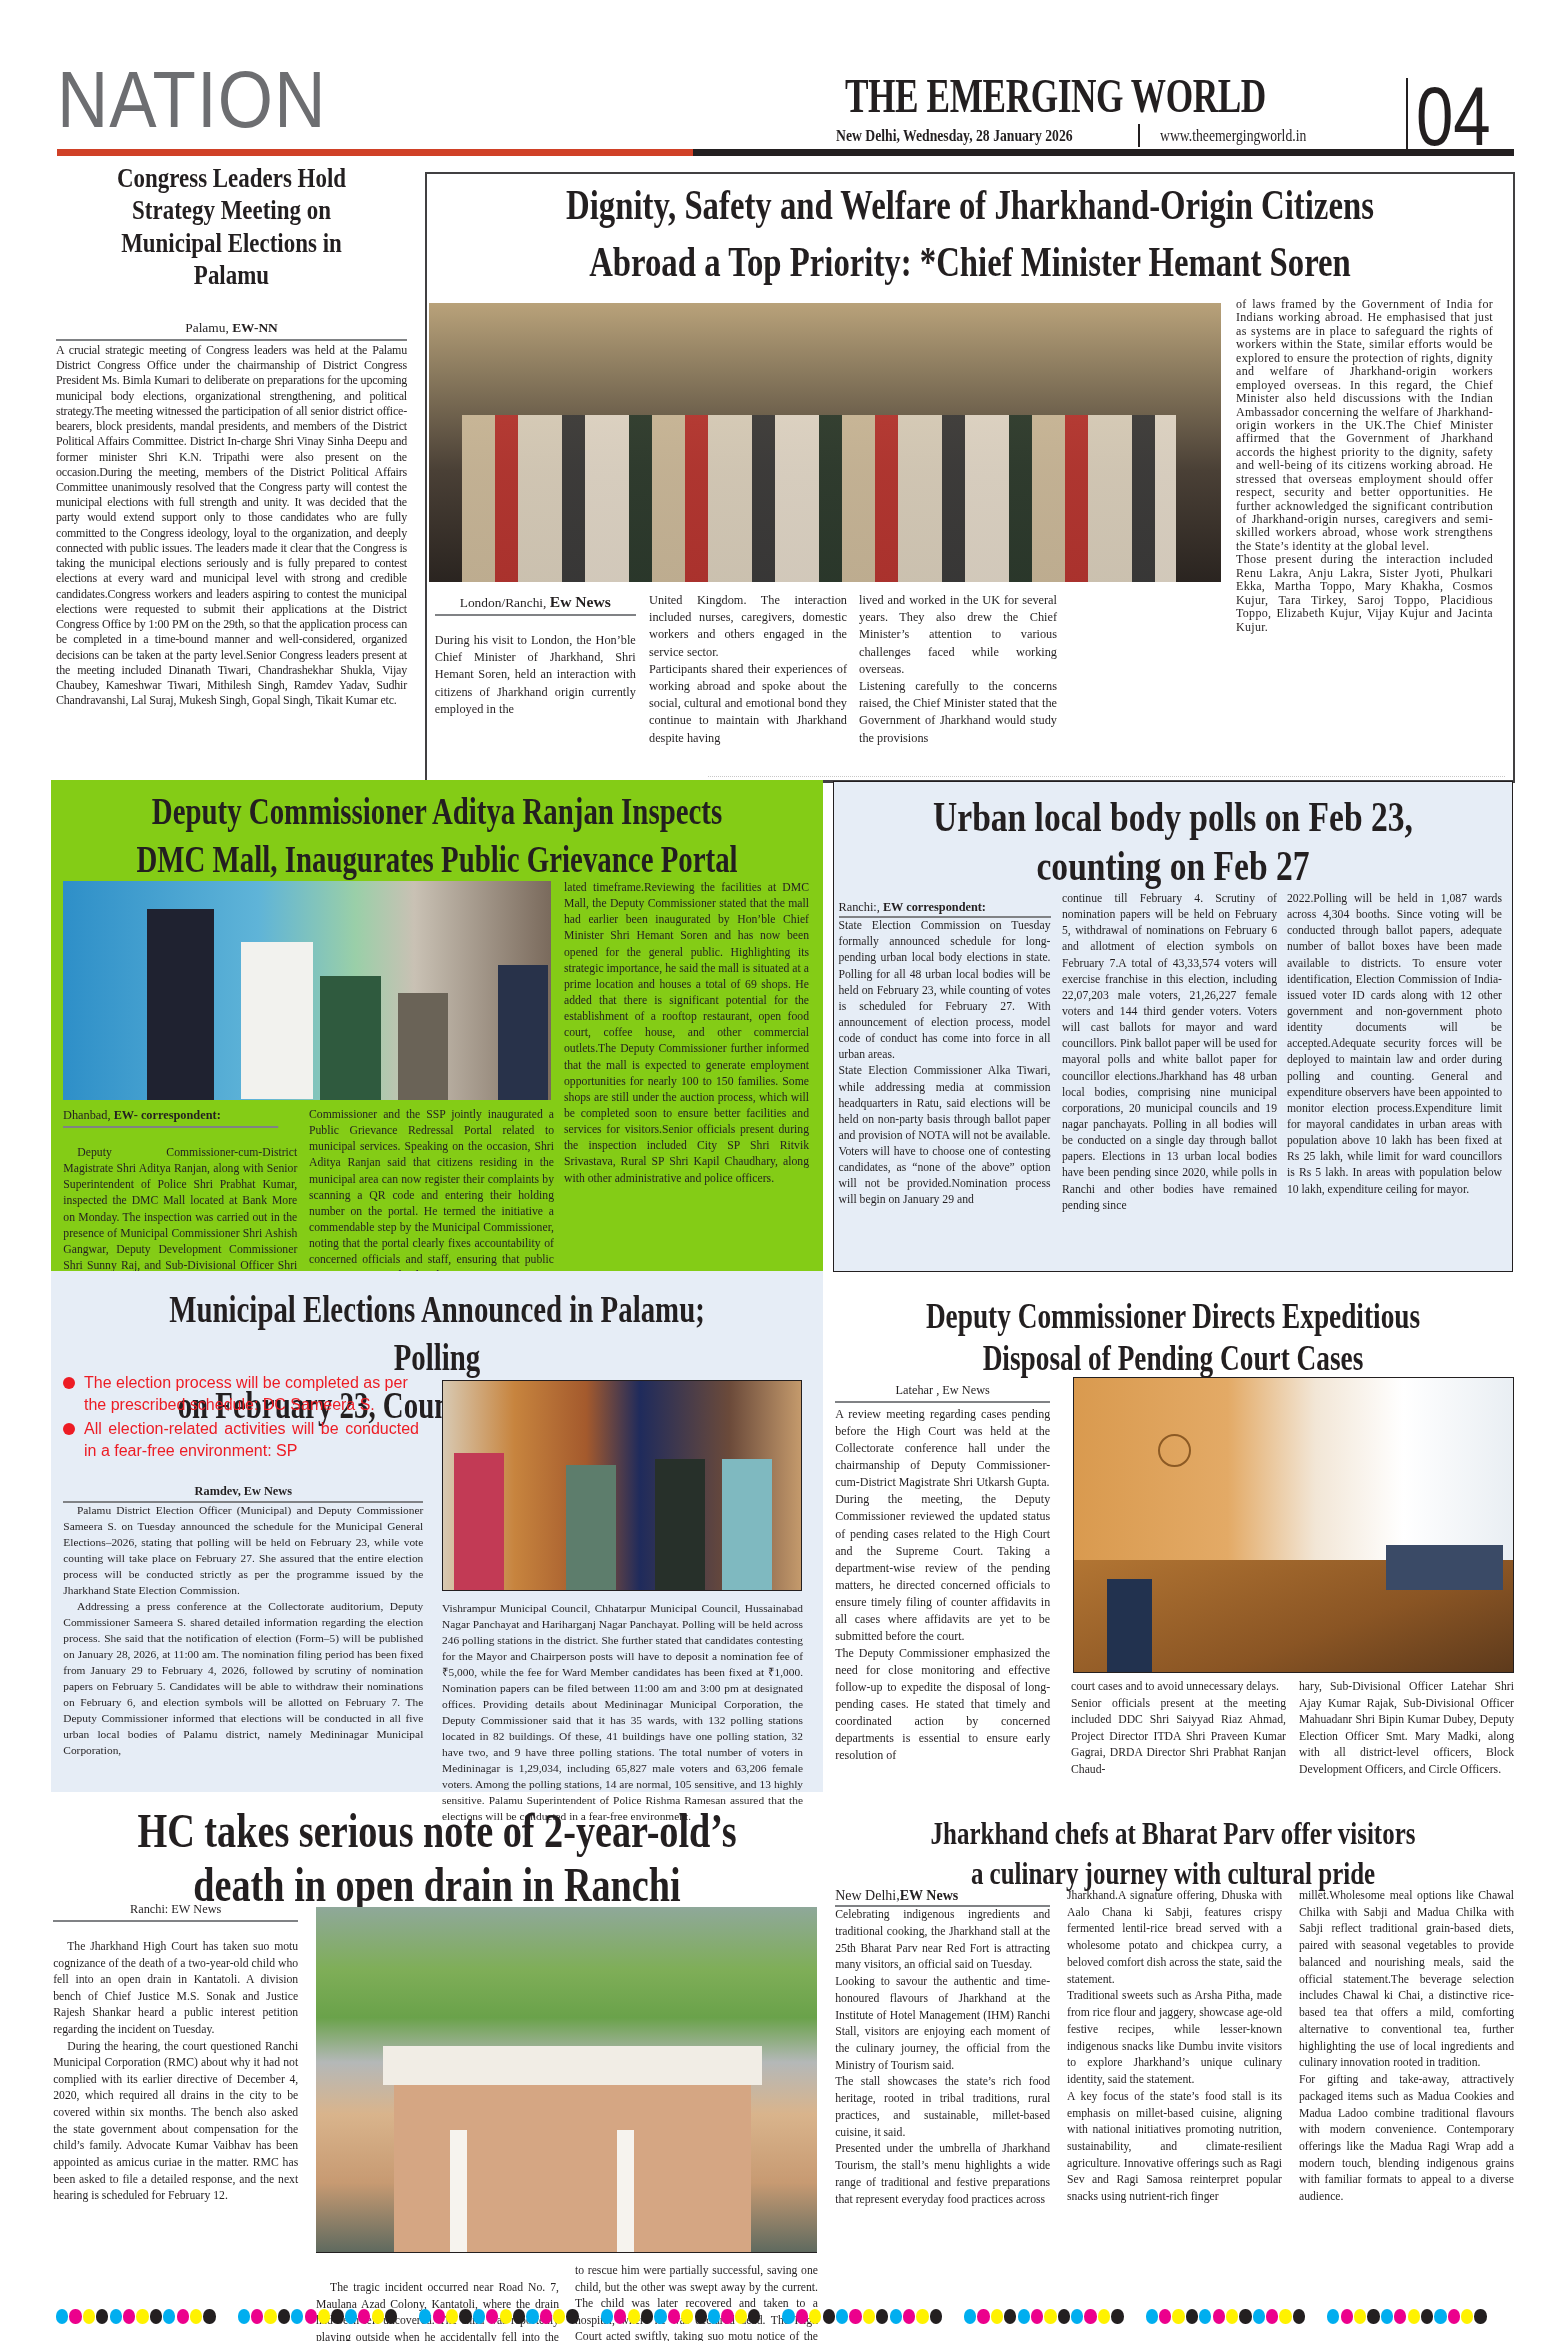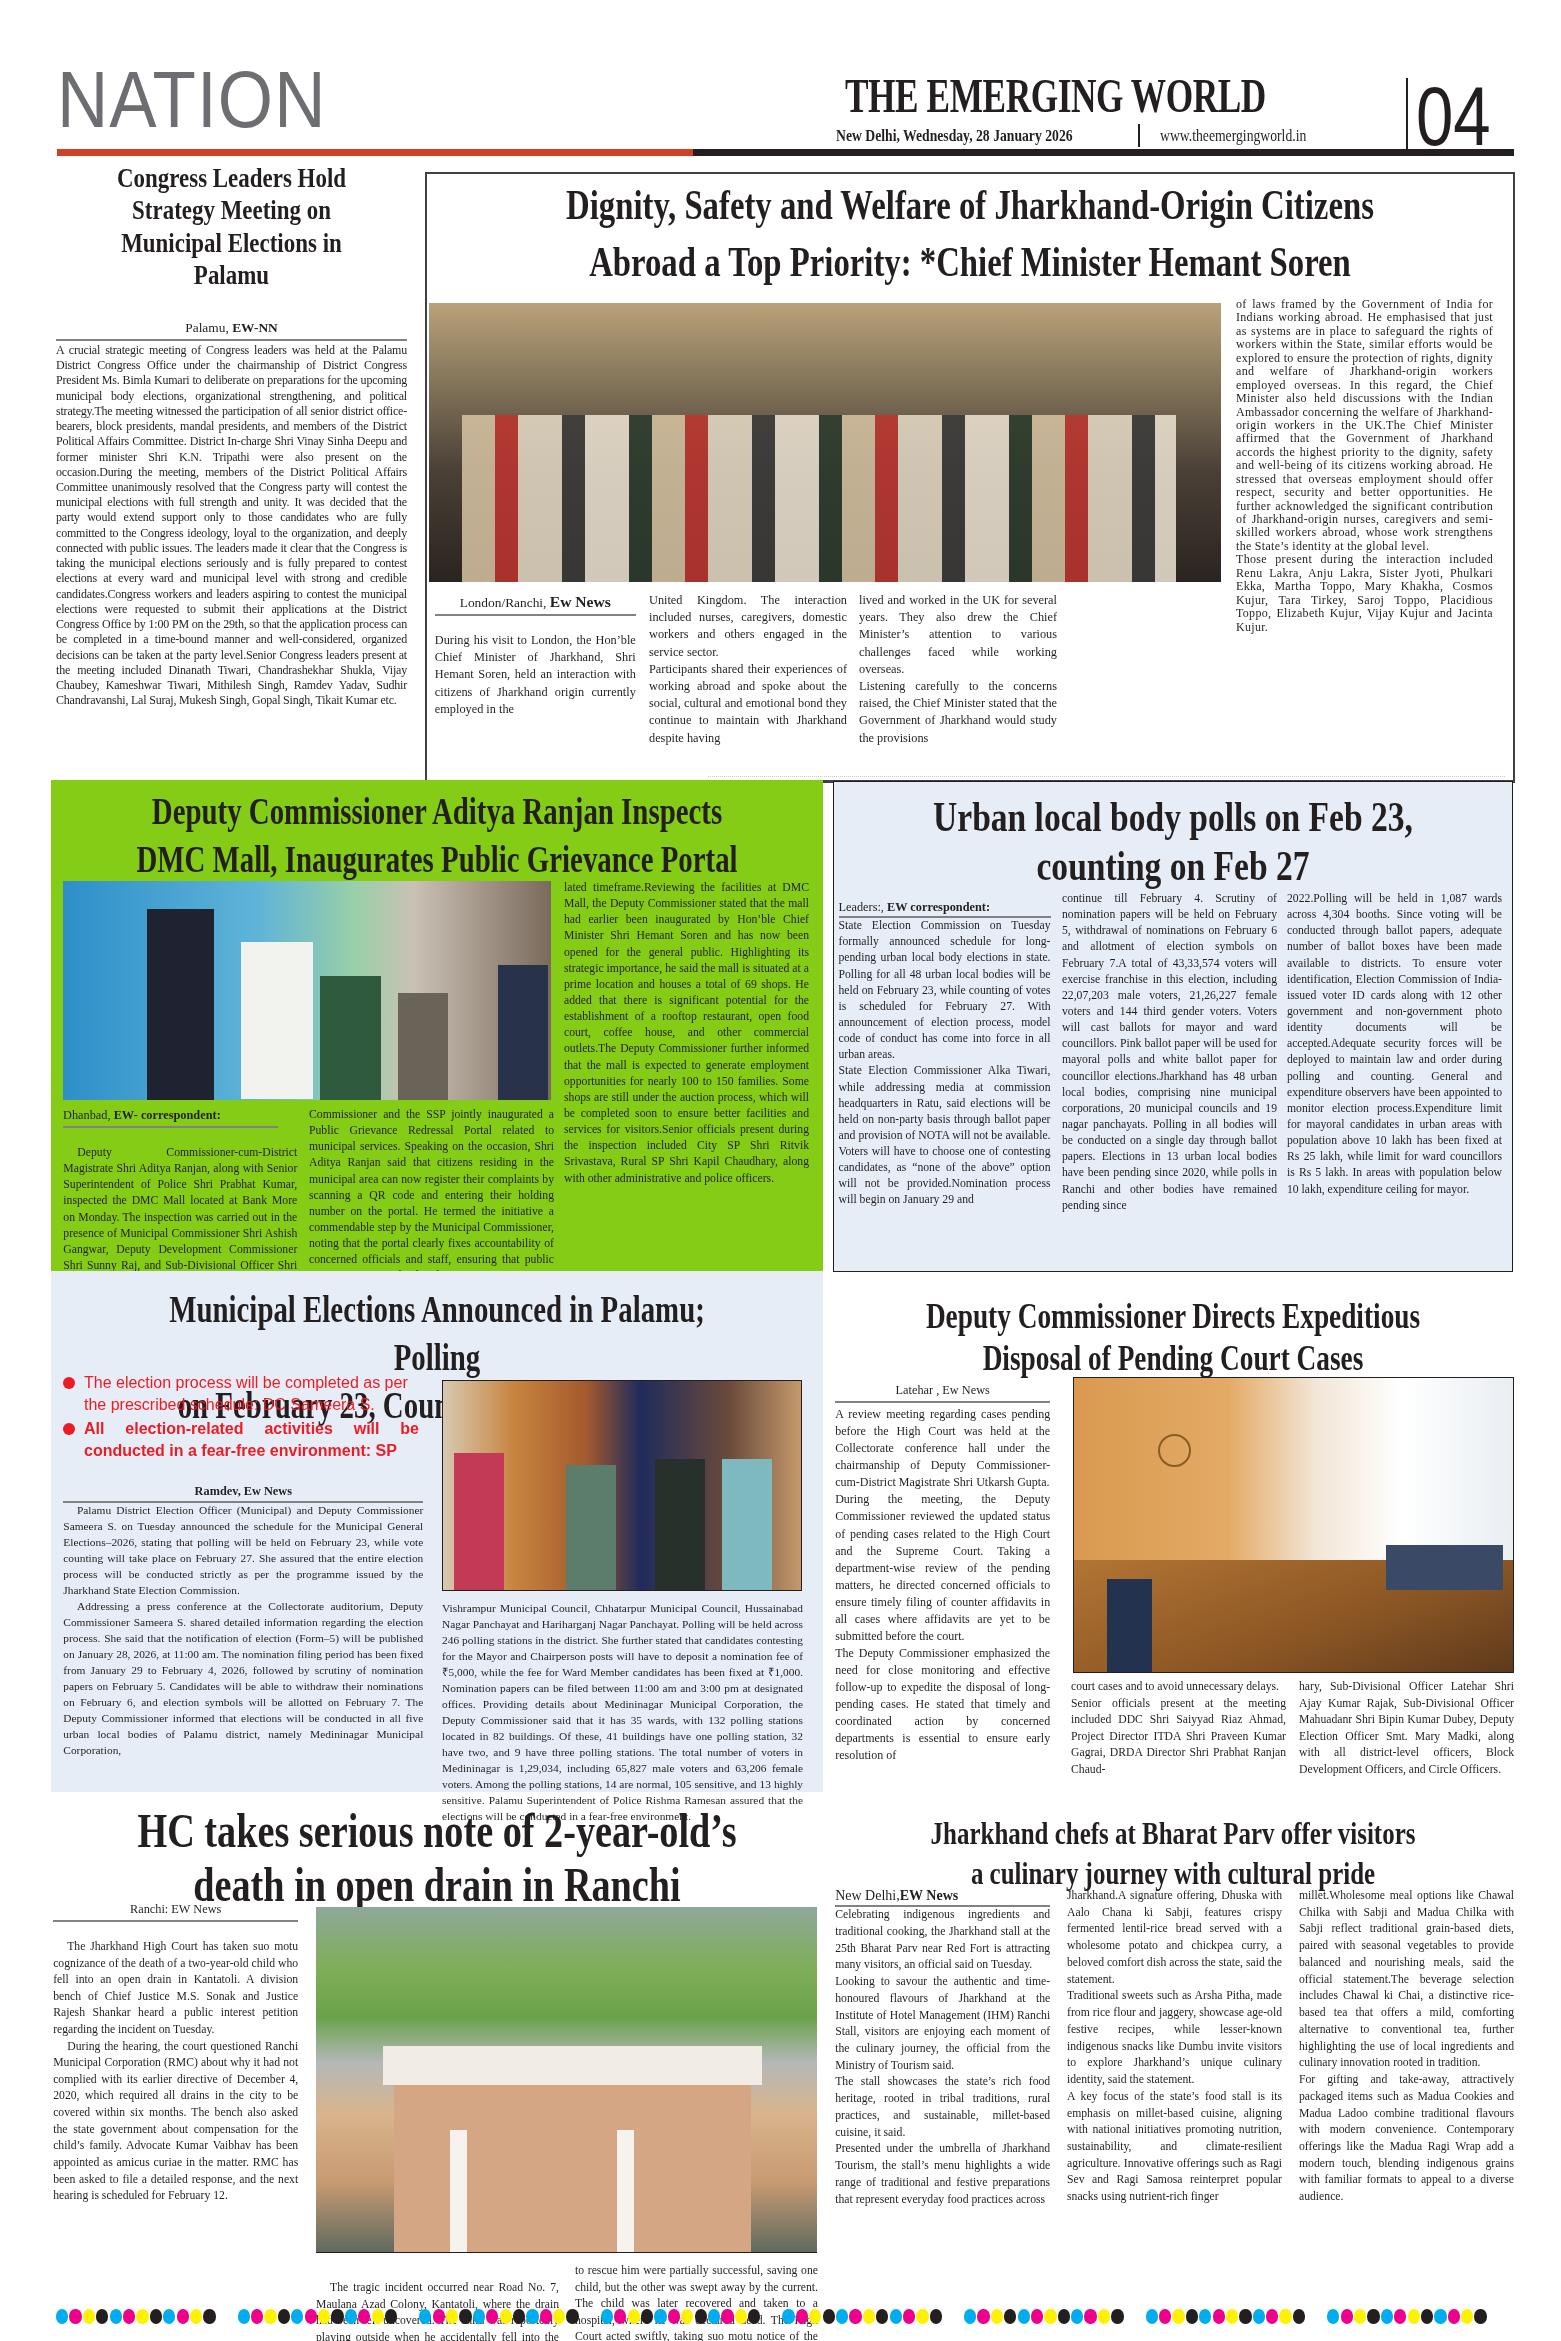--- a/index.html
+++ b/index.html
@@ -133,21 +133,21 @@
   </div>
 </div>
 
 <div id="story-ulb" class="abs">
   <div class="hl" style="position:absolute; left:0; right:0; top:10px; font-size:43px; line-height:1.14;">
     <div class="hl-narrow">Urban local body polls on Feb 23,</div>
     <div class="hl-narrow">counting on Feb 27</div>
   </div>
   <div class="col" style="left:4.5px; top:118px; width:212px;">
     <div class="byline byline-left" style="font-size:12.3px; border-bottom-width:2.2px; padding-bottom:1.1px;">
-      <span>Leaders:,</span>
+      <span>Ranchi:,</span>
       <b>EW correspondent:</b>
     </div>
     <div class="body" style="font-size:11.7px; line-height:1.38;">
       <p>State Election Commission on Tuesday formally announced schedule for long-pending urban local body elections in state. Polling for all 48 urban local bodies will be held on February 23, while counting of votes is scheduled for February 27. With announcement of election process, model code of conduct has come into force in all urban areas.</p>
       <p>State Election Commissioner Alka Tiwari, while addressing media at commission headquarters in Ratu, said elections will be held on non-party basis through ballot paper and provision of NOTA will not be available. Voters will have to choose one of contesting candidates, as “none of the above” option will not be provided.Nomination process will begin on January 29 and</p>
     </div>
   </div>
   <div class="col body" style="left:228px; top:109px; width:215px; font-size:11.7px; line-height:1.38;">
     <p>continue till February 4. Scrutiny of nomination papers will be held on February 5, withdrawal of nominations on February 6 and allotment of election symbols on February 7.A total of 43,33,574 voters will exercise franchise in this election, including 22,07,203 male voters, 21,26,227 female voters and 144 third gender voters. Voters will cast ballots for mayor and ward councillors. Pink ballot paper will be used for mayoral polls and white ballot paper for councillor elections.Jharkhand has 48 urban local bodies, comprising nine municipal corporations, 20 municipal councils and 19 nagar panchayats. Polling in all bodies will be conducted on a single day through ballot papers. Elections in 13 urban local bodies have been pending since 2020, while polls in Ranchi and other bodies have remained pending since</p>
   </div>
@@ -158,21 +158,21 @@
 
 <div id="story-palamu" class="abs">
   <div class="hl" style="position:absolute; left:0; right:0; top:14.5px; font-size:37px; line-height:1.3;">
     <div class="hl-narrow">Municipal Elections Announced in Palamu; Polling</div>
     <div class="hl-narrow">on February 23, Counting on February 27</div>
   </div>
   <div class="bullet" style="left:33px; top:101px; width:335px;">
     <span class="dot"></span>
     <span>The election process will be completed as per the prescribed schedule: DC Sameera S.</span>
   </div>
-  <div class="bullet" style="left:33px; top:147px; width:335px; text-align:justify;font-weight:bold;">
+  <div class="bullet" style="left:33px; top:147px; width:335px; text-align:justify;">
     <span class="dot"></span>
     <span>All election-related activities will be conducted in a fear-free environment:  SP</span>
   </div>
   <div class="col" style="left:12.3px; top:213px; width:360px;">
     <div class="byline" style="font-size:12.3px; font-weight:bold; border-bottom-width:2.2px; padding-bottom:2.2px;">
       <span>Ramdev, Ew News</span>
     </div>
     <div class="body" style="font-size:11.4px; line-height:1.4;">
       <p class="indent">Palamu District Election Officer (Municipal) and Deputy Commissioner  Sameera S. on Tuesday announced the schedule for the Municipal General Elections–2026, stating that polling will be held on February 23, while vote counting will take place on February 27. She assured that the entire election process will be conducted strictly as per the programme issued by the Jharkhand State Election Commission.</p>
       <p class="indent">Addressing a press conference at the Collectorate auditorium, Deputy Commissioner Sameera S. shared detailed information regarding the election process. She said that the notification of election (Form–5) will be published on January 28, 2026, at 11:00 am. The nomination filing period has been fixed from January 29 to February 4, 2026, followed by scrutiny of nomination papers on February 5. Candidates will be able to withdraw their nominations on February 6, and election symbols will be allotted on February 7. The Deputy Commissioner informed that elections will be conducted in all five urban local bodies of Palamu district, namely Medininagar Municipal Corporation,</p>

